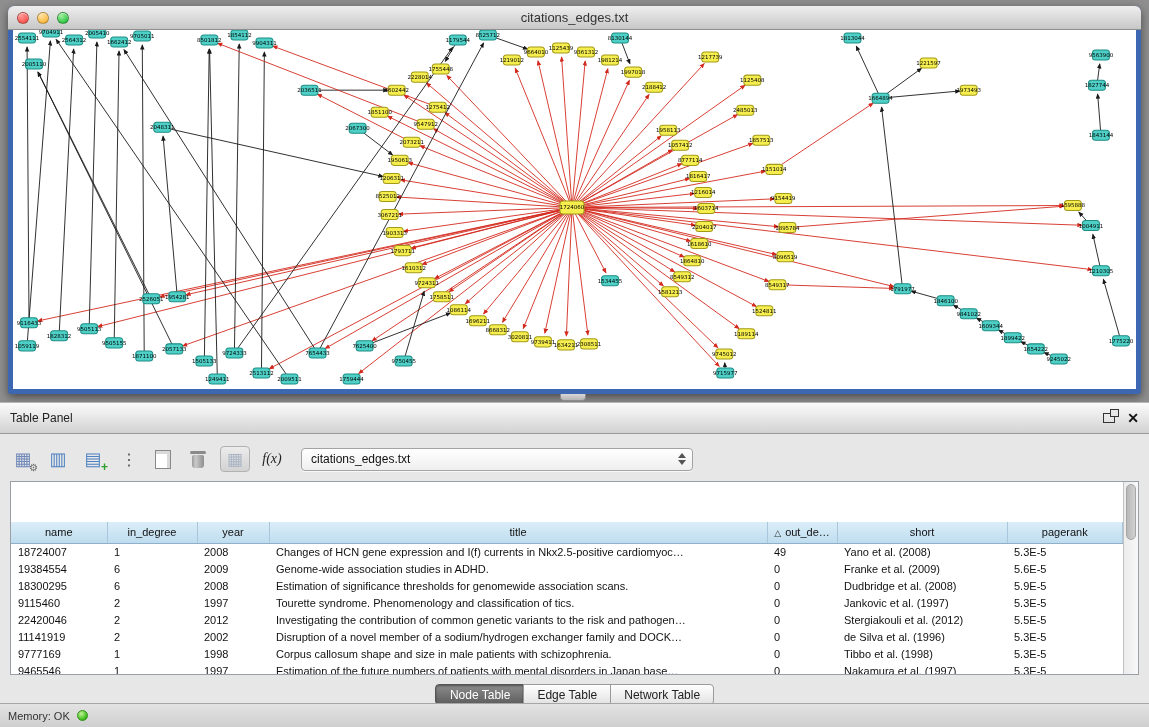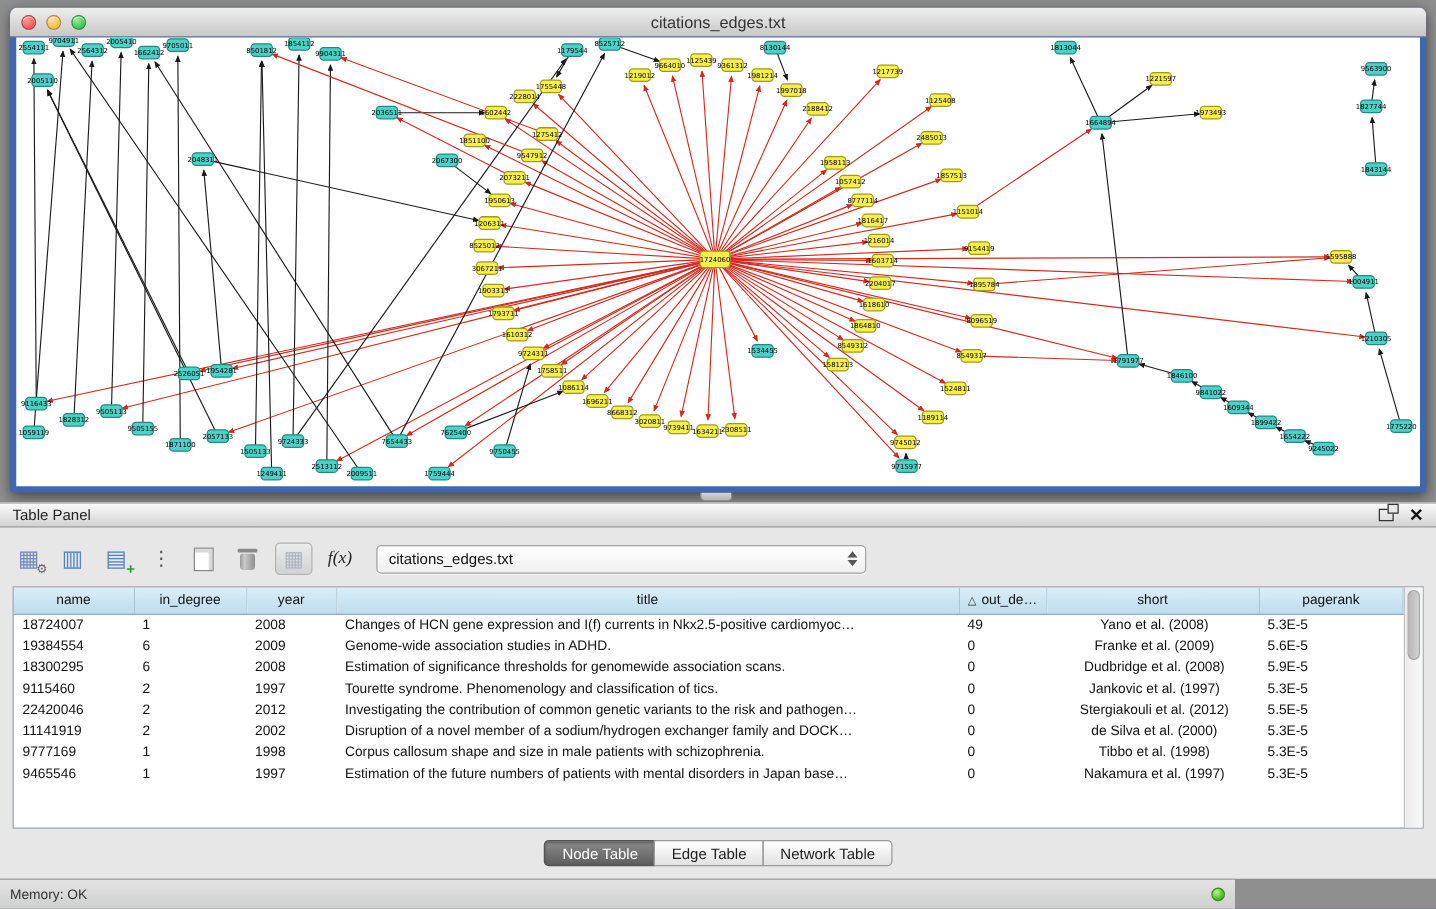--- a/index.html
+++ b/index.html
@@ -43,21 +43,21 @@
     background:linear-gradient(#d7d7d7,#b5b5b5); border:1px solid #8b8b8b; border-top:none;
     border-radius:0 0 4px 4px; cursor:pointer;
   }
 
   
   .table-panel {
     position:absolute; left:0; top:402px; width:1149px; height:301px;
     background:#e7e7e7;
   }
   .panel-header {
-    height:20px; display:flex; align-items:center; justify-content:space-between;
+    height:32px; display:flex; align-items:center; justify-content:space-between;
     padding:0 10px;
     background:linear-gradient(#fbfbfb,#d2d2d2);
     border-top:1px solid #b5b5b5; border-bottom:1px solid #9a9a9a;
     font-size:12px; color:#222;
   }
   .panel-header-icons { display:flex; align-items:center; gap:12px; }
   .float-icon { width:12px; height:10px; border:1px solid #333; position:relative; cursor:pointer; background:transparent; }
   .float-icon::after { content:""; position:absolute; top:-5px; right:-5px; width:7px; height:6px;
     border:1px solid #333; background:#e7e7e7; }
   .close-icon { font-size:14px; font-weight:bold; color:#111; cursor:pointer; line-height:1; }
@@ -96,33 +96,33 @@
     box-shadow:0 1px 0 rgba(255,255,255,.7);
   }
   .updown { margin-left:auto; display:flex; flex-direction:column; gap:2px; padding-left:8px; }
   .tri-up   { width:0; height:0; border-left:4px solid transparent; border-right:4px solid transparent; border-bottom:5px solid #555; }
   .tri-down { width:0; height:0; border-left:4px solid transparent; border-right:4px solid transparent; border-top:5px solid #555; }
 
   .table-frame {
     border:1px solid #9aa0a6; background:#fff; display:flex; height:194px;
   }
   .table-scroll { flex:1; overflow:hidden; }
-  table { border-collapse:collapse; width:100%; table-layout:fixed; }
+  table { border-collapse:collapse; width:100%; table-layout:fixed;margin-top:40px; }
   thead th {
     height:21px; font-size:11px; font-weight:normal; color:#111; text-align:center;
     background:linear-gradient(#dbeef9,#bedcee);
     border-right:1px solid #a9c6da; border-bottom:1px solid #8fb0c8;
     overflow:hidden; white-space:nowrap; cursor:pointer;
   }
   thead th .sort { font-size:9px; color:#333; margin-right:4px; }
   tbody td {
     height:17px; font-size:11px; color:#111; padding:0 4px 0 7px;
     white-space:nowrap; overflow:hidden; cursor:default;
   }
-  tbody td.c5 { text-align:center; }
+  tbody td.c5 { }
   col.w0{width:96px} col.w1{width:90px} col.w2{width:72px} col.w3{width:498px}
   col.w4{width:70px} col.w5{width:170px} col.w6{width:auto}
   .vscrollbar {
     width:15px; border-left:1px solid #c3c3c3;
     background:linear-gradient(90deg,#ececec,#f8f8f8); position:relative;
   }
   .vthumb { position:absolute; top:2px; left:2px; width:10px; height:56px;
     border-radius:6px; background:linear-gradient(90deg,#b7b7b7,#d2d2d2); border:1px solid #a5a5a5; }
 
   .tabs-row { display:flex; justify-content:center; margin-top:9px; }
@@ -133,23 +133,23 @@
   }
   .tab:first-child { border-radius:4px 0 0 4px; margin-left:0;padding-left:14px; }
   .tab:last-child { border-radius:0 4px 4px 0; }
   .tab.active {
     background:linear-gradient(#8b8b8b,#5e5e5e); color:#fff; border-color:#555;
     box-shadow:inset 0 1px 2px rgba(0,0,0,.4);
   }
 
   
   .statusbar {
-    position:absolute; left:0; bottom:0; width:988px; height:24px;
+    position:absolute; left:0; bottom:0; width:1149px; height:24px;
     background:linear-gradient(#e3e3e3,#cfcfcf); border-top:1px solid #a6a6a6;
-    display:flex; align-items:center; justify-content:space-between; padding:0 8px; gap:7px;
+    display:flex; align-items:center; justify-content:flex-start; padding:0 8px; gap:7px;
     font-size:11px; color:#333;
   }
   .memory-dot { width:11px; height:11px; border-radius:50%;
     background:radial-gradient(circle at 35% 30%, #c4f19c, #45c021 65%, #2f8f12);
     border:1px solid #2e8f12; }
 </style>
 </head>
 <body>
 
 <div class="graph-window">
@@ -821,21 +821,21 @@
                 <td class="c4">0</td>
                 <td class="c5">Stergiakouli et al. (2012)</td>
                 <td class="c6">5.5E-5</td>
               </tr>
               <tr>
                 <td class="c0">11141919</td>
                 <td class="c1">2</td>
                 <td class="c2">2002</td>
                 <td class="c3">Disruption of a novel member of a sodium/hydrogen exchanger family and DOCK…</td>
                 <td class="c4">0</td>
-                <td class="c5">de Silva et al. (2000)</td>
+                <td class="c5">de Silva et al. (1996)</td>
                 <td class="c6">5.3E-5</td>
               </tr>
               <tr>
                 <td class="c0">9777169</td>
                 <td class="c1">1</td>
                 <td class="c2">1998</td>
                 <td class="c3">Corpus callosum shape and size in male patients with schizophrenia.</td>
                 <td class="c4">0</td>
                 <td class="c5">Tibbo et al. (1998)</td>
                 <td class="c6">5.3E-5</td>

